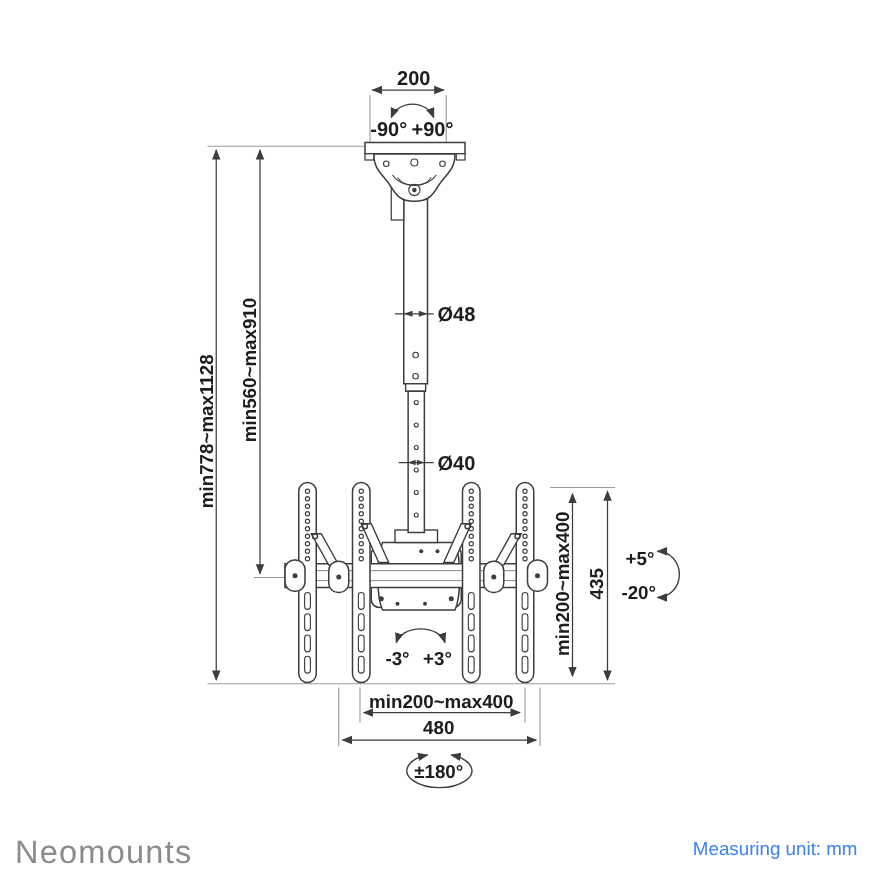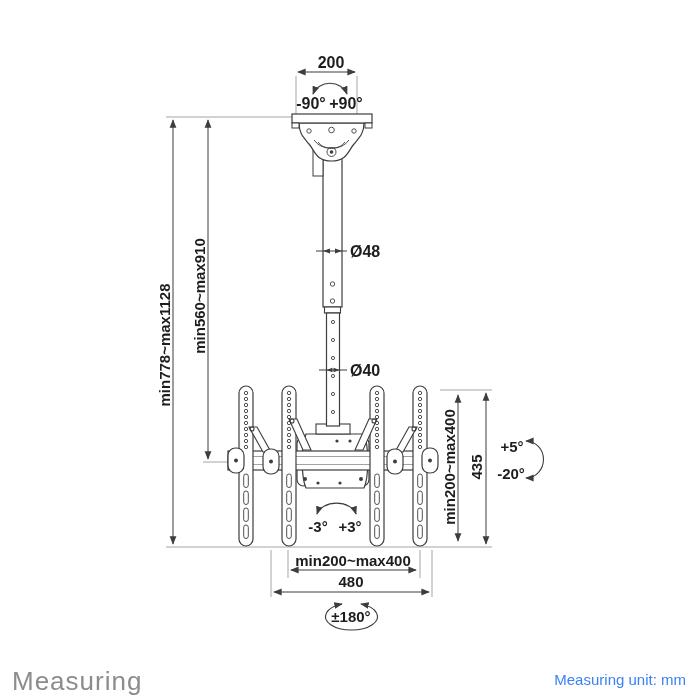--- a/index.html
+++ b/index.html
@@ -191,16 +191,16 @@
   <text transform="translate(482,467) rotate(-90)" font-size="15" text-anchor="middle">435</text>
   <text x="512" y="452" font-size="15" text-anchor="middle">+5°</text>
   <text x="511" y="479" font-size="15" text-anchor="middle">-20°</text>
   <text x="318" y="532" font-size="15" text-anchor="middle">-3°</text>
   <text x="350" y="532" font-size="15" text-anchor="middle">+3°</text>
   <text x="353" y="566" font-size="15" text-anchor="middle">min200~max400</text>
   <text x="351" y="587" font-size="15" text-anchor="middle">480</text>
   <text x="351" y="622" font-size="15" text-anchor="middle">±180°</text>
 </svg>
 
-<div class="brand">Measuring</div>
+<div class="brand">Neomounts</div>
 <div class="unit">Measuring unit: mm</div>
 
 </div>
 
 </body></html>

